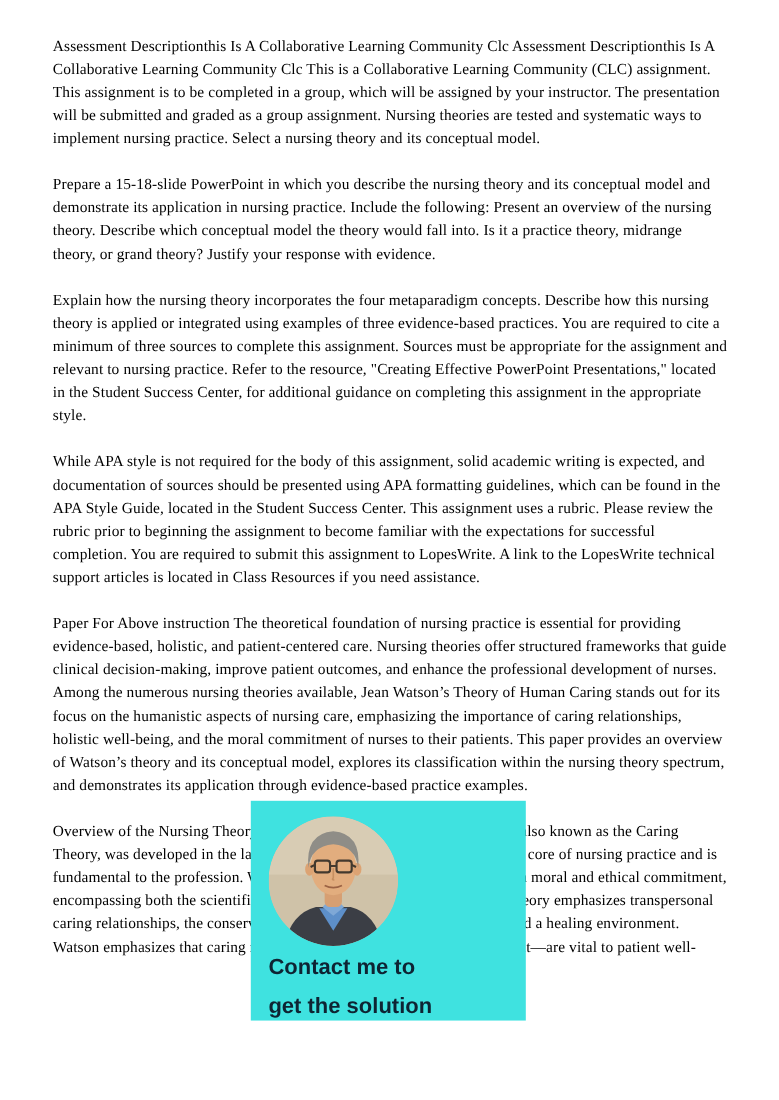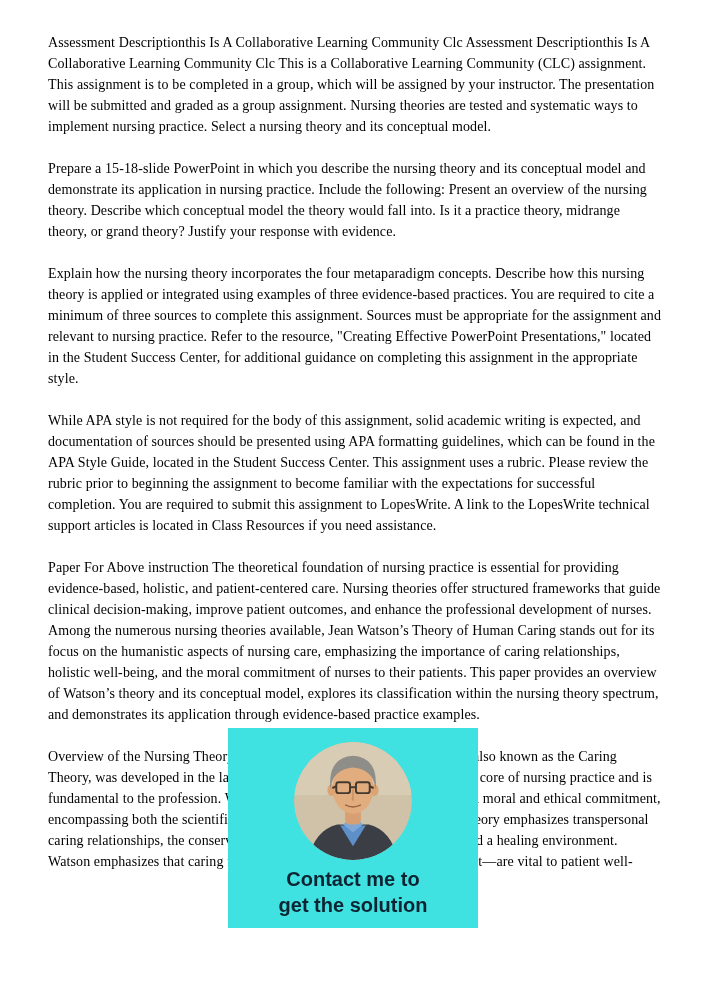--- a/index.html
+++ b/index.html
@@ -31,43 +31,44 @@
   }
   .overlay-card {
     position: absolute;
     left: 228px;
     top: 728px;
     width: 250px;
     height: 247px;
     background: #3fe2e0;
     display: flex;
     flex-direction: column;
-    align-items: center;
+    align-items: flex-start;
     box-sizing: border-box;
     padding-top: 14px;
+    padding-left: 16px;
   }
   .avatar-wrap {
     width: 118px;
     height: 118px;
     border-radius: 50%;
     overflow: hidden;
     flex: 0 0 auto;
   }
   .avatar-wrap svg {
     display: block;
     width: 100%;
     height: 100%;
   }
   .contact-line {
     font-family: "Liberation Sans", sans-serif;
     font-weight: 700;
     font-size: 20px;
     line-height: 26px;
     color: #0e2433;
-    margin-top: 0;
+    margin-top: 10px;
   }
   .contact-line.first {
     margin-top: 6px;
   }
   .email-line {
     font-family: "Liberation Serif", serif;
     font-weight: 700;
     font-size: 12px;
     line-height: 24px;
     color: #10202e;

